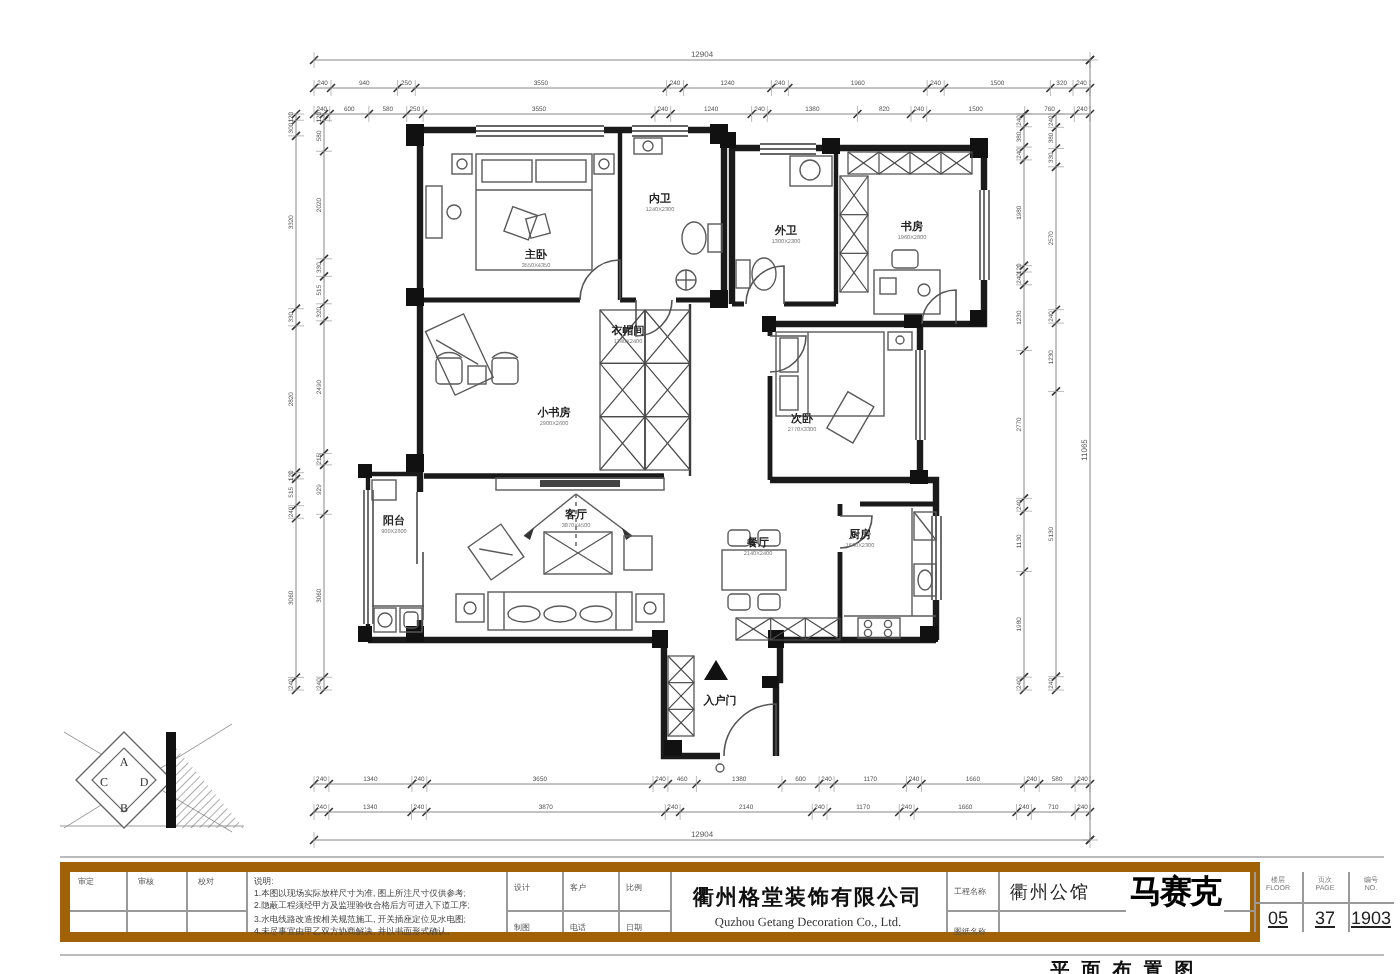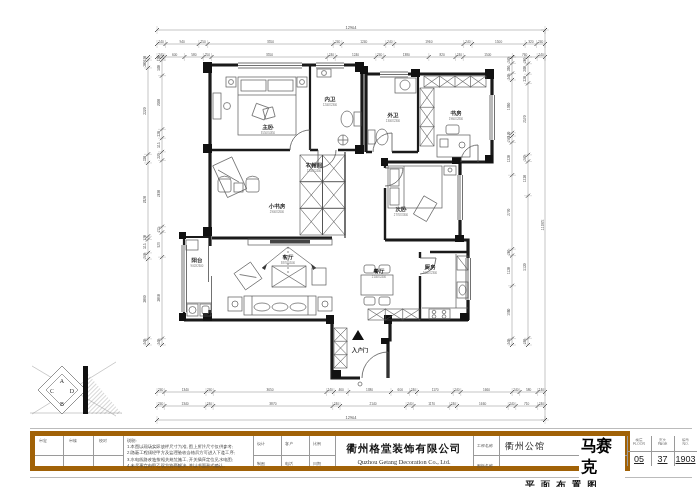--- a/index.html
+++ b/index.html
@@ -12,21 +12,21 @@
   .vline{top:0;bottom:0;width:1px;}
   .hline{height:1px;}
   .t4{position:absolute;font-size:4px;color:#555;white-space:nowrap;}
   .t35{position:absolute;font-size:3.5px;color:#777;white-space:nowrap;line-height:4px;text-align:center;}
   .notes{position:absolute;left:92px;top:2px;width:124px;font-size:4.3px;line-height:6.2px;color:#444;}
   .companycn{position:absolute;left:300px;top:6px;width:138px;text-align:center;
              font-size:10.5px;font-weight:bold;color:#111;letter-spacing:1px;}
   .companyen{position:absolute;left:300px;top:22px;width:138px;text-align:center;
              font-size:6.3px;color:#333;font-family:"Liberation Serif",serif;}
   .projname{position:absolute;left:470px;top:4px;font-size:9px;color:#222;letter-spacing:1px;}
-  .projlogo{position:absolute;left:544px;top:0px;font-size:16px;font-weight:900;color:#000;
+  .projlogo{position:absolute;left:528px;top:0px;font-size:16px;font-weight:900;color:#000;
             letter-spacing:-1px;background:#fff;padding:0 2px;}
   .drawtitle{position:absolute;left:466px;top:23px;width:126px;text-align:center;
              font-size:9.5px;color:#111;letter-spacing:6px;font-weight:bold;margin-top:20px;}
   .boxval{position:absolute;top:18px;font-size:9px;color:#222;text-align:center;text-decoration:underline;}
   .extline{position:absolute;left:30px;width:662px;height:1px;background:#bbb;}
 </style>
 </head>
 <body>
 
 <div class="sheet">

